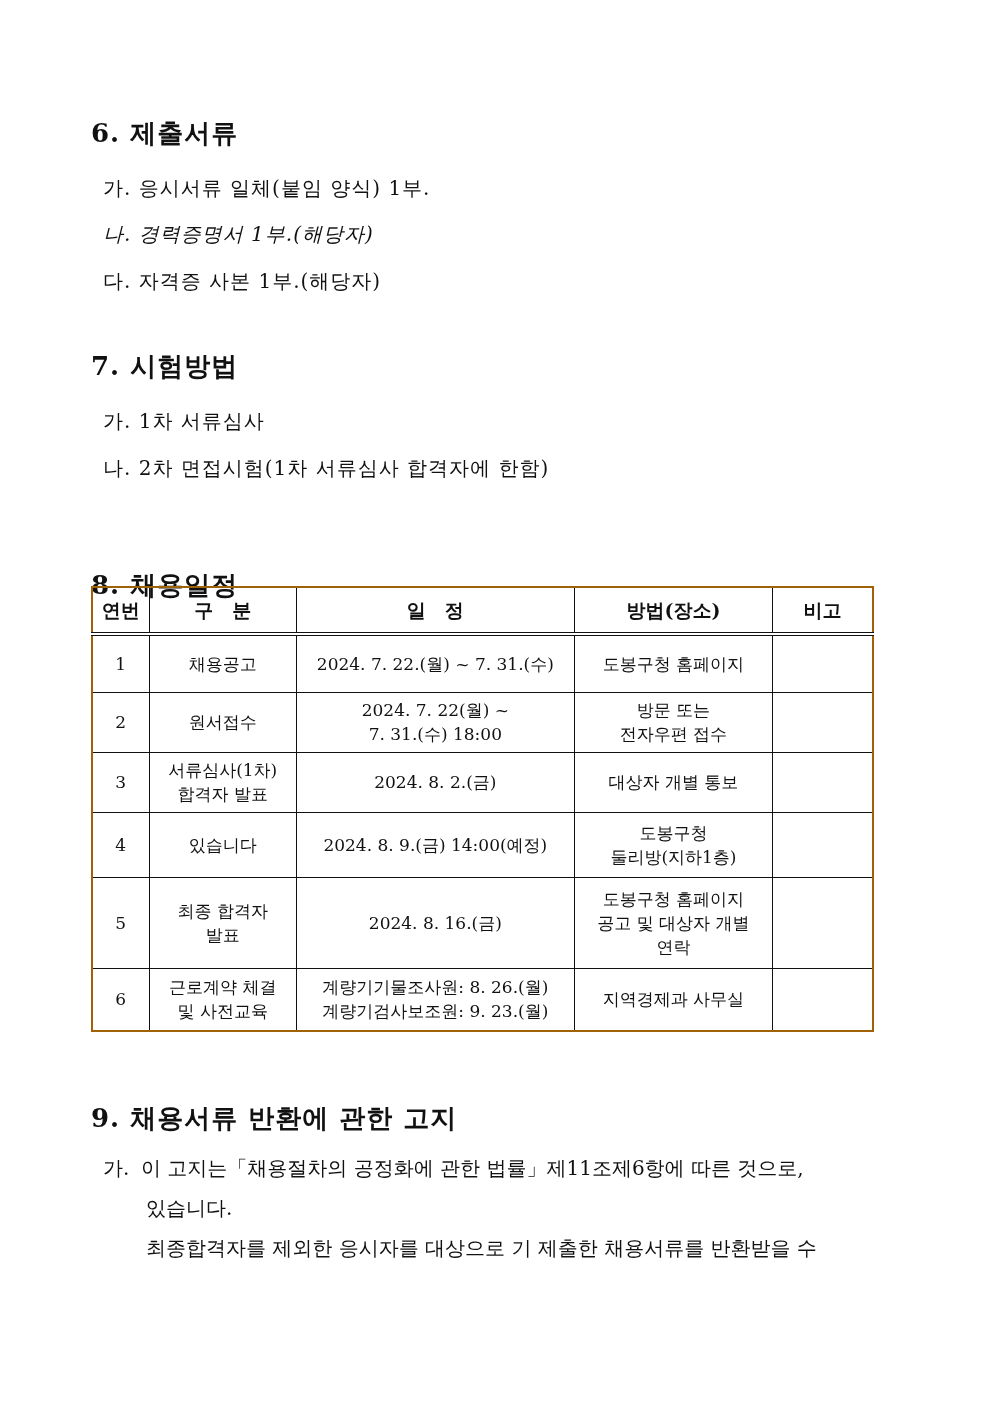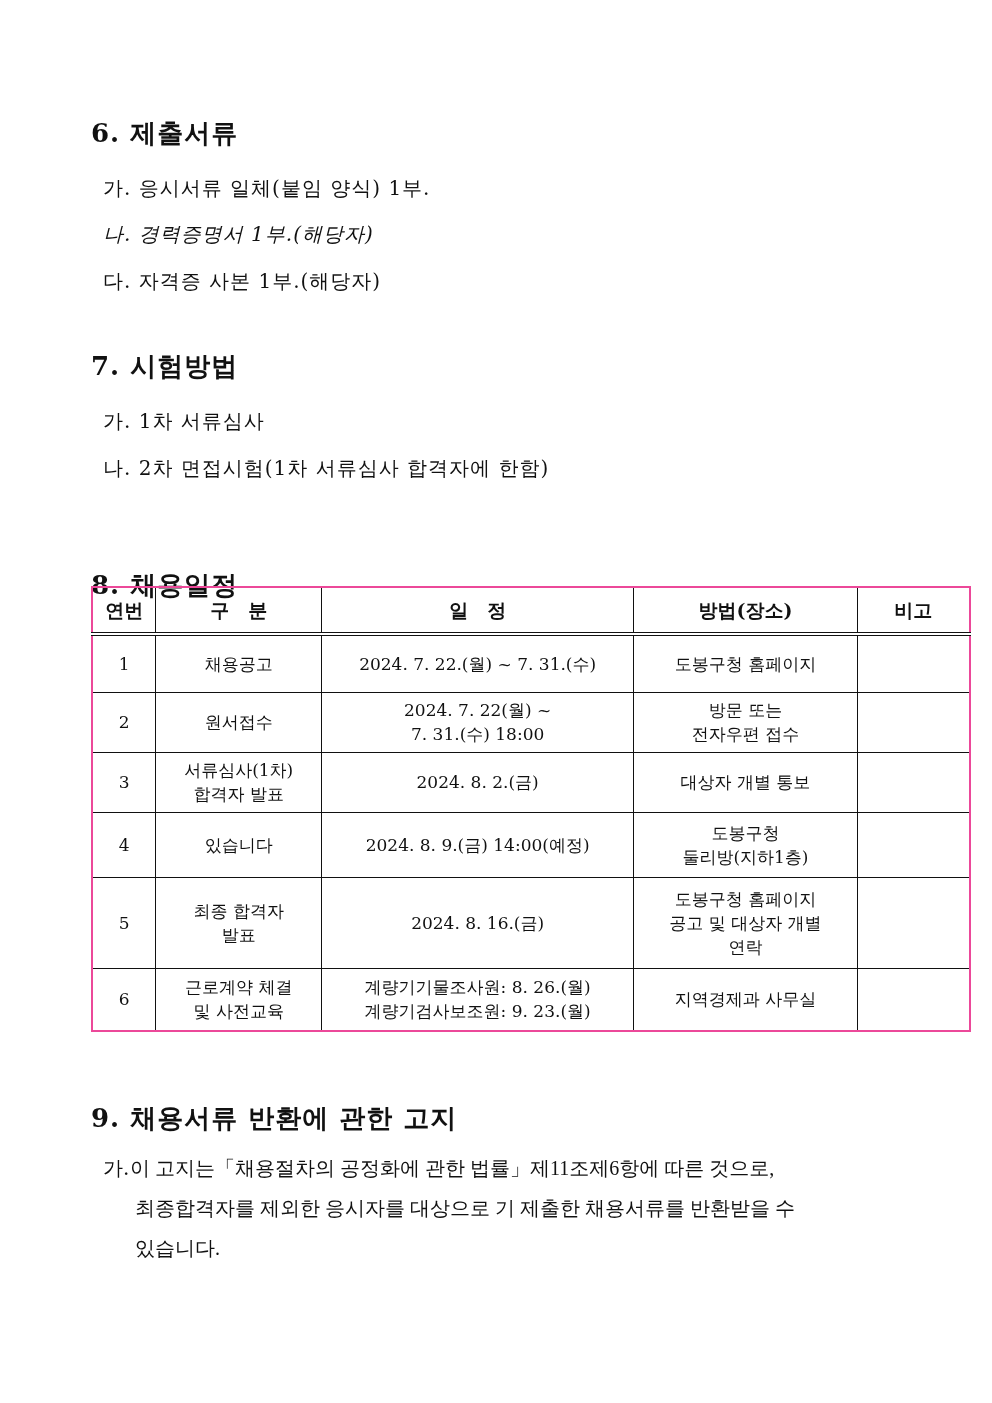--- a/index.html
+++ b/index.html
@@ -1,29 +1,29 @@
 <!DOCTYPE html>
 <html><head>
 <meta charset="utf-8">
 <style>
   html, body { margin: 0; padding: 0; background: #ffffff; }
   body { width: 992px; height: 1403px; position: relative; overflow: hidden;
          font-family: "DejaVu Serif", "Liberation Serif", serif; color: #111; }
   .h { position: absolute; left: 91px; font-size: 26px; font-weight: bold; letter-spacing: 1px; }
   .item { position: absolute; left: 103px; font-size: 20px; letter-spacing: 1px; white-space: nowrap; margin-top: 12px; }
-  table.sched { position: absolute; left: 91px; top: 586px; width: 880px;
-                border-collapse: collapse; border: 2px solid #ec4899; font-size: 17px; }
+  table.sched { position: absolute; left: 91px; top: 586px; width: 783px;
+                border-collapse: collapse; border: 2px solid #a16207; font-size: 17px; }
   table.sched td, table.sched th { border: 1px solid #111; text-align: center; vertical-align: middle;
                 padding: 0 4px; line-height: 24px; font-weight: normal; }
   table.sched th { font-size: 19px; font-weight: bold; height: 44px; }
   table.sched thead tr th { border-bottom: 4px double #111; }
   .c1 { width: 48px; } .c2 { width: 140px; } .c3 { width: 272px; } .c4 { width: 192px; } .c5 { width: 92px; margin-top: 32px; }
   .notice { position: absolute; left: 103px; top: 1148px; font-size: 20px; line-height: 40px; width: 800px; }
   .notice .marker { position: absolute; left: 0; top: 0; }
-  .notice .body { margin-left: 32px; font-family: Liberation Serif, serif; }
+  .notice .body { margin-left: 43px; }
   .notice .first { margin-left: -5px; }
 </style>
 </head>
 <body>
 
 <div class="h" style="top:116px;">6. 제출서류</div>
 <div class="item" style="top:163px;">가. 응시서류 일체(붙임 양식) 1부.</div>
 <div class="item" style="top:209px;font-style:italic;">나. 경력증명서 1부.(해당자)</div>
 <div class="item" style="top:256px;">다. 자격증 사본 1부.(해당자)</div>
 
@@ -132,16 +132,16 @@
       <td></td>
     </tr>
   </tbody>
 </table>
 
 <div class="h" style="top:1101px;">9. 채용서류 반환에 관한 고지</div>
 <div class="notice">
   <span class="marker">가.</span>
   <div class="body">
     <div class="first">이 고지는「채용절차의 공정화에 관한 법률」제11조제6항에 따른 것으로,</div>
+    <div>있습니다.</div>
     <div>최종합격자를 제외한 응시자를 대상으로 기 제출한 채용서류를  반환받을 수</div>
-    <div>있습니다.</div>
   </div>
 </div>
 
 </body></html>

